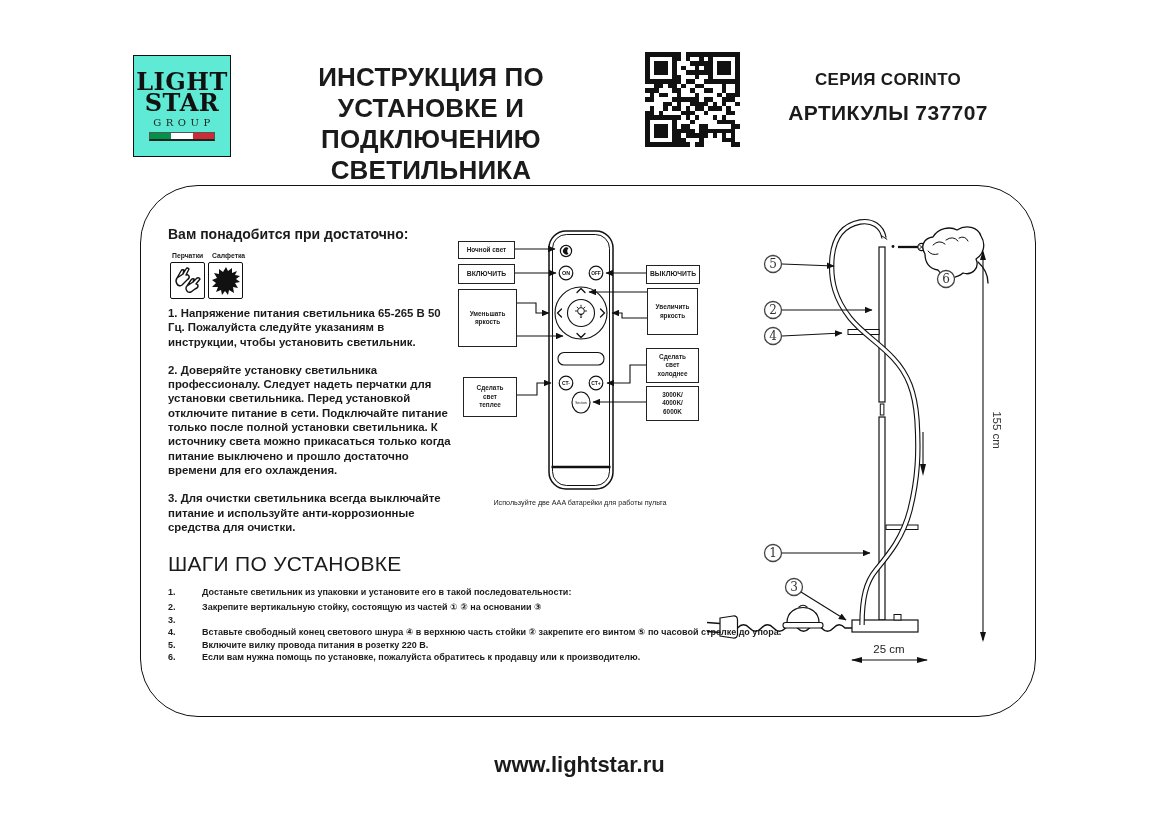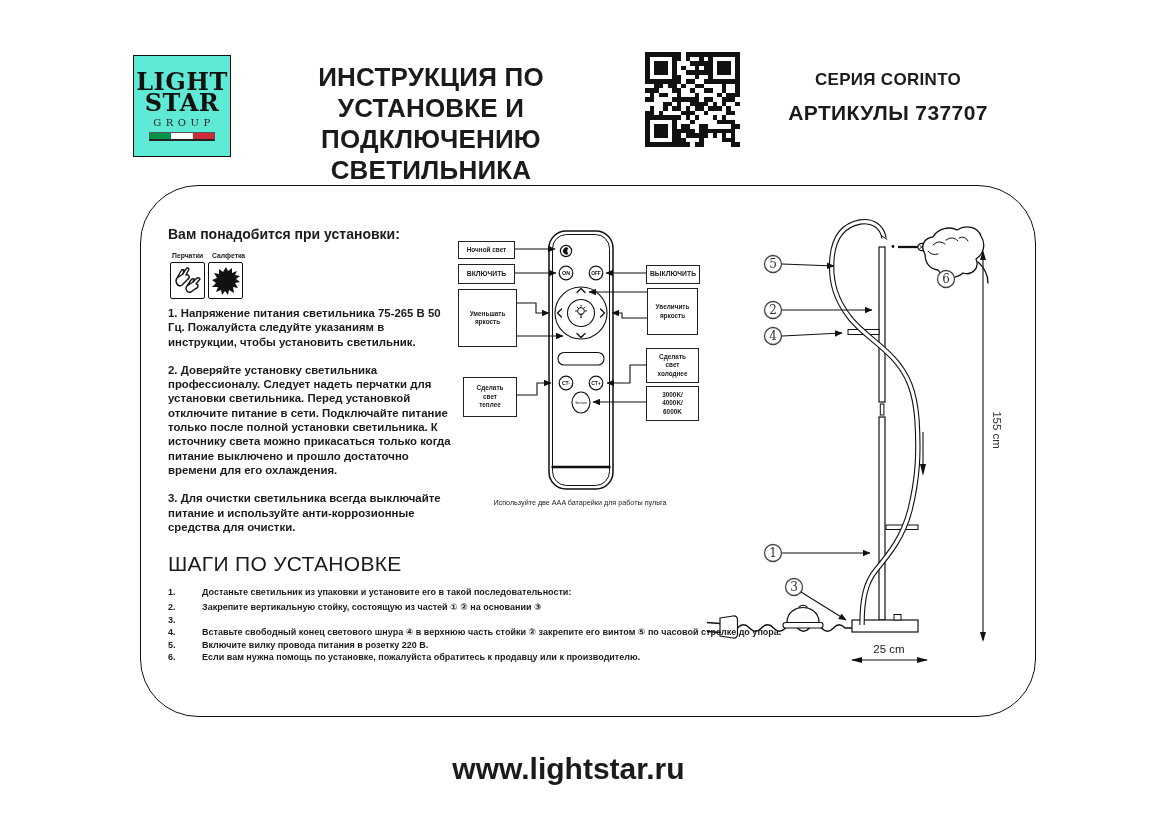--- a/index.html
+++ b/index.html
@@ -55,21 +55,21 @@
   .lb-on{left:458px;top:264px;width:55px;height:18px;font-size:6.8px;}
   .lb-dim{left:458px;top:289px;width:57px;height:56px;}
   .lb-warm{left:463px;top:377px;width:52px;height:38px;}
   .lb-off{left:646px;top:265px;width:52px;height:17px;font-size:6.8px;}
   .lb-bright{left:647px;top:288px;width:49px;height:45px;}
   .lb-cold{left:646px;top:348px;width:51px;height:33px;}
   .lb-kelvin{left:646px;top:386px;width:51px;height:33px;}
   .remote-caption{left:452px;top:498px;width:256px;text-align:center;font-size:7.2px;font-weight:500;}
 
   
-  .footer-url{left:1px;top:752px;width:1135px;text-align:center;font-size:30px;font-weight:bold;}
+  .footer-url{left:12px;top:752px;width:1135px;text-align:center;font-size:22px;font-weight:bold;}
 
   svg text{font-family:"Liberation Sans","DejaVu Sans",sans-serif;}
   svg .serifnum{font-family:"DejaVu Serif","Liberation Serif",serif;}
 </style>
 </head>
 <body>
 
 <div class="page">
 
   <div class="abs logo-box">
@@ -532,41 +532,41 @@
       <div class="b"></div>
     </div>
 
   <div class="abs series-block">
     <div class="series-line">СЕРИЯ CORINTO</div>
     <div class="article-line">АРТИКУЛЫ 737707</div>
   </div>
 
   <div class="abs frame"></div>
 
-  <div class="abs needs-heading">Вам понадобится при установки:</div>
+  <div class="abs needs-heading">Вам понадобится при достаточно:</div>
   <div class="abs icon-label lbl-gloves">Перчатки</div>
   <div class="abs icon-label lbl-napkin">Салфетка</div>
 
   <div class="abs icon-box box-gloves">
     <svg width="29" height="29" viewBox="0 0 29 29">
       <g fill="none" stroke="#111" stroke-width="1.4" stroke-linecap="round" stroke-linejoin="round">
         <path d="M4,12 L8,5 Q9,3 11,4 L10,8 M10,8 L13,3 Q14,1 16,3 L13,9 Q15,8 16,10 Q17,12 14,14 L9,19 Q6,21 4,18 Q2,15 4,12 Z"></path>
         <path d="M14,20 L18,14 Q19,12 21,13 L20,16 M20,16 L24,12 Q26,11 27,13 L23,18 Q25,18 25,20 Q25,22 22,23 L18,26 Q15,27 14,25 Q12,22 14,20 Z"></path>
       </g>
     </svg>
   </div>
   <div class="abs icon-box box-napkin">
     <svg width="30" height="30" viewBox="0 0 30 30">
       <path fill="#111" d="M15,1 L17,5 L21,2 L21,7 L26,5 L24,9 L29,10 L25,13 L29,16 L24,17 L27,22 L22,21 L23,27 L18,24 L17,29 L14,25 L11,29 L10,24 L5,26 L7,21 L1,21 L5,17 L1,14 L6,12 L3,7 L8,8 L8,3 L12,6 Z"></path>
       <rect x="8" y="8" width="14" height="14" fill="#111"></rect>
     </svg>
   </div>
 
   <div class="abs notes">
-    <p>1. Напряжение питания светильника 75-265 В 50 Гц. Пожалуйста следуйте указаниям в инструкции, чтобы установить светильник.</p>
+    <p>1. Напряжение питания светильника 65-265 В 50 Гц. Пожалуйста следуйте указаниям в инструкции, чтобы установить светильник.</p>
     <p>2. Доверяйте установку светильника профессионалу. Следует надеть перчатки для установки светильника. Перед установкой отключите питание в сети. Подключайте питание только после полной установки светильника. К источнику света можно прикасаться только когда питание выключено и прошло достаточно времени для его охлаждения.</p>
     <p>3. Для очистки светильника всегда выключайте питание и используйте анти-коррозионные средства для очистки.</p>
   </div>
 
   <svg class="abs" style="left:450px;top:228px" width="260" height="268" viewBox="450 228 260 268">
     <defs>
       <marker id="arr" markerWidth="7" markerHeight="6" refX="6.5" refY="3" orient="auto">
         <path d="M0,0 L7,3 L0,6 Z" fill="#111"></path>
       </marker>
     </defs>

